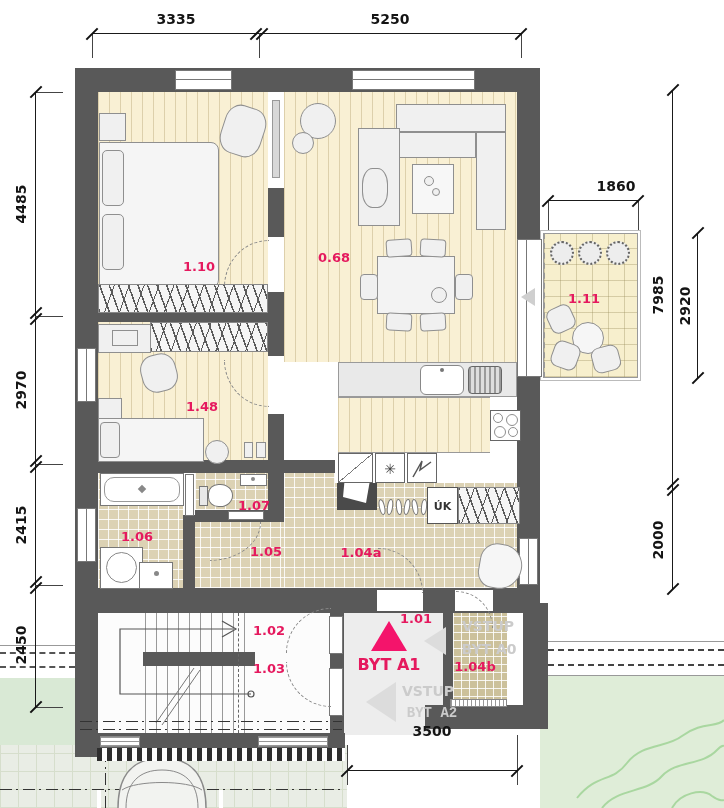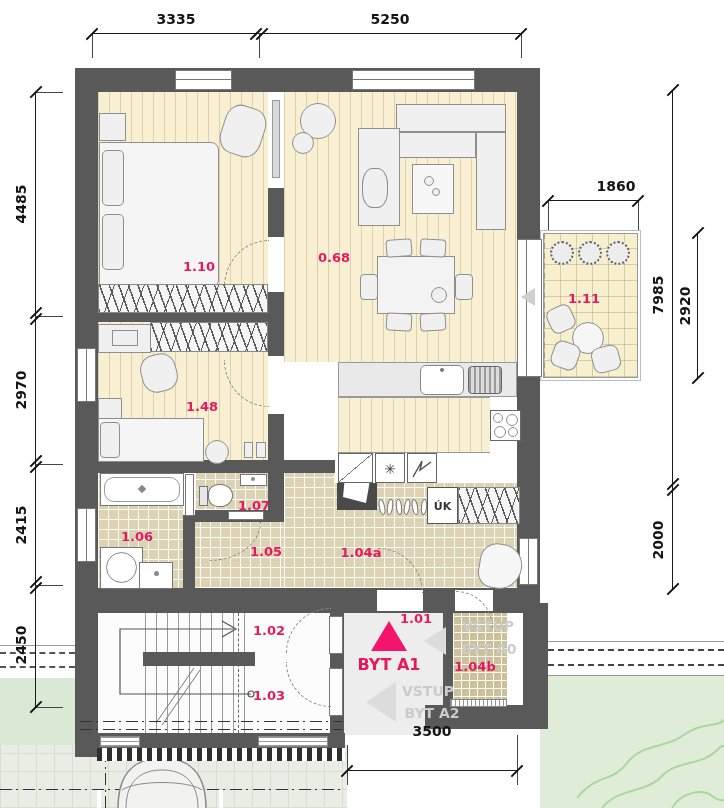--- a/index.html
+++ b/index.html
@@ -243,32 +243,32 @@
   <div class="rlabel" style="left:199px;top:266px;">1.10</div>
   <div class="rlabel" style="left:334px;top:257px;">0.68</div>
   <div class="rlabel" style="left:202px;top:406px;">1.48</div>
   <div class="rlabel" style="left:584px;top:298px;">1.11</div>
   <div class="rlabel" style="left:254px;top:505px;">1.07</div>
   <div class="rlabel" style="left:137px;top:536px;">1.06</div>
   <div class="rlabel" style="left:266px;top:551px;">1.05</div>
   <div class="rlabel" style="left:361px;top:552px;">1.04a</div>
   <div class="rlabel" style="left:416px;top:618px;">1.01</div>
   <div class="rlabel" style="left:269px;top:630px;">1.02</div>
-  <div class="rlabel" style="left:269px;top:695px;">1.03</div>
+  <div class="rlabel" style="left:269px;top:668px;">1.03</div>
   <div class="rlabel" style="left:475px;top:666px;">1.04b</div>
 
   <div class="a" style="left:371px;top:621px;width:0;height:0;border-left:18px solid transparent;border-right:18px solid transparent;border-bottom:30px solid #F4146B;"></div>
   <div class="rlabel" style="left:389px;top:664px;font-size:16px;">BYT A1</div>
 
   <div class="gray-arrow-l" style="left:424px;top:627px;border-top:14px solid transparent;border-bottom:14px solid transparent;border-right:22px solid #DCDCDC;"></div>
   <div class="graytxt" style="left:488px;top:626px;">VSTUP</div>
   <div class="graytxt" style="left:489px;top:649px;">BYT A0</div>
   <div class="gray-arrow-l" style="left:366px;top:682px;border-top:20px solid transparent;border-bottom:20px solid transparent;border-right:30px solid #DCDCDC;"></div>
   <div class="graytxt" style="left:428px;top:691px;">VSTUP</div>
-  <div class="graytxt" style="left:432px;top:713px;">BYT A2</div>
+  <div class="graytxt" style="left:432px;top:713px;font-family:Liberation Mono, monospace;">BYT A2</div>
 
   <div class="dline" style="left:92px;top:33px;width:429px;height:1px;"></div>
   <div class="ext" style="left:92px;top:33px;width:1px;height:25px;"></div>
   <div class="ext" style="left:259px;top:33px;width:1px;height:25px;"></div>
   <div class="ext" style="left:521px;top:33px;width:1px;height:25px;"></div>
   <div class="tick" style="left:92px;top:34px;"></div>
   <div class="tick" style="left:256px;top:34px;"></div>
   <div class="tick" style="left:262px;top:34px;"></div>
   <div class="tick" style="left:521px;top:34px;"></div>
   <div class="dlabel" style="left:176px;top:19px;">3335</div>

